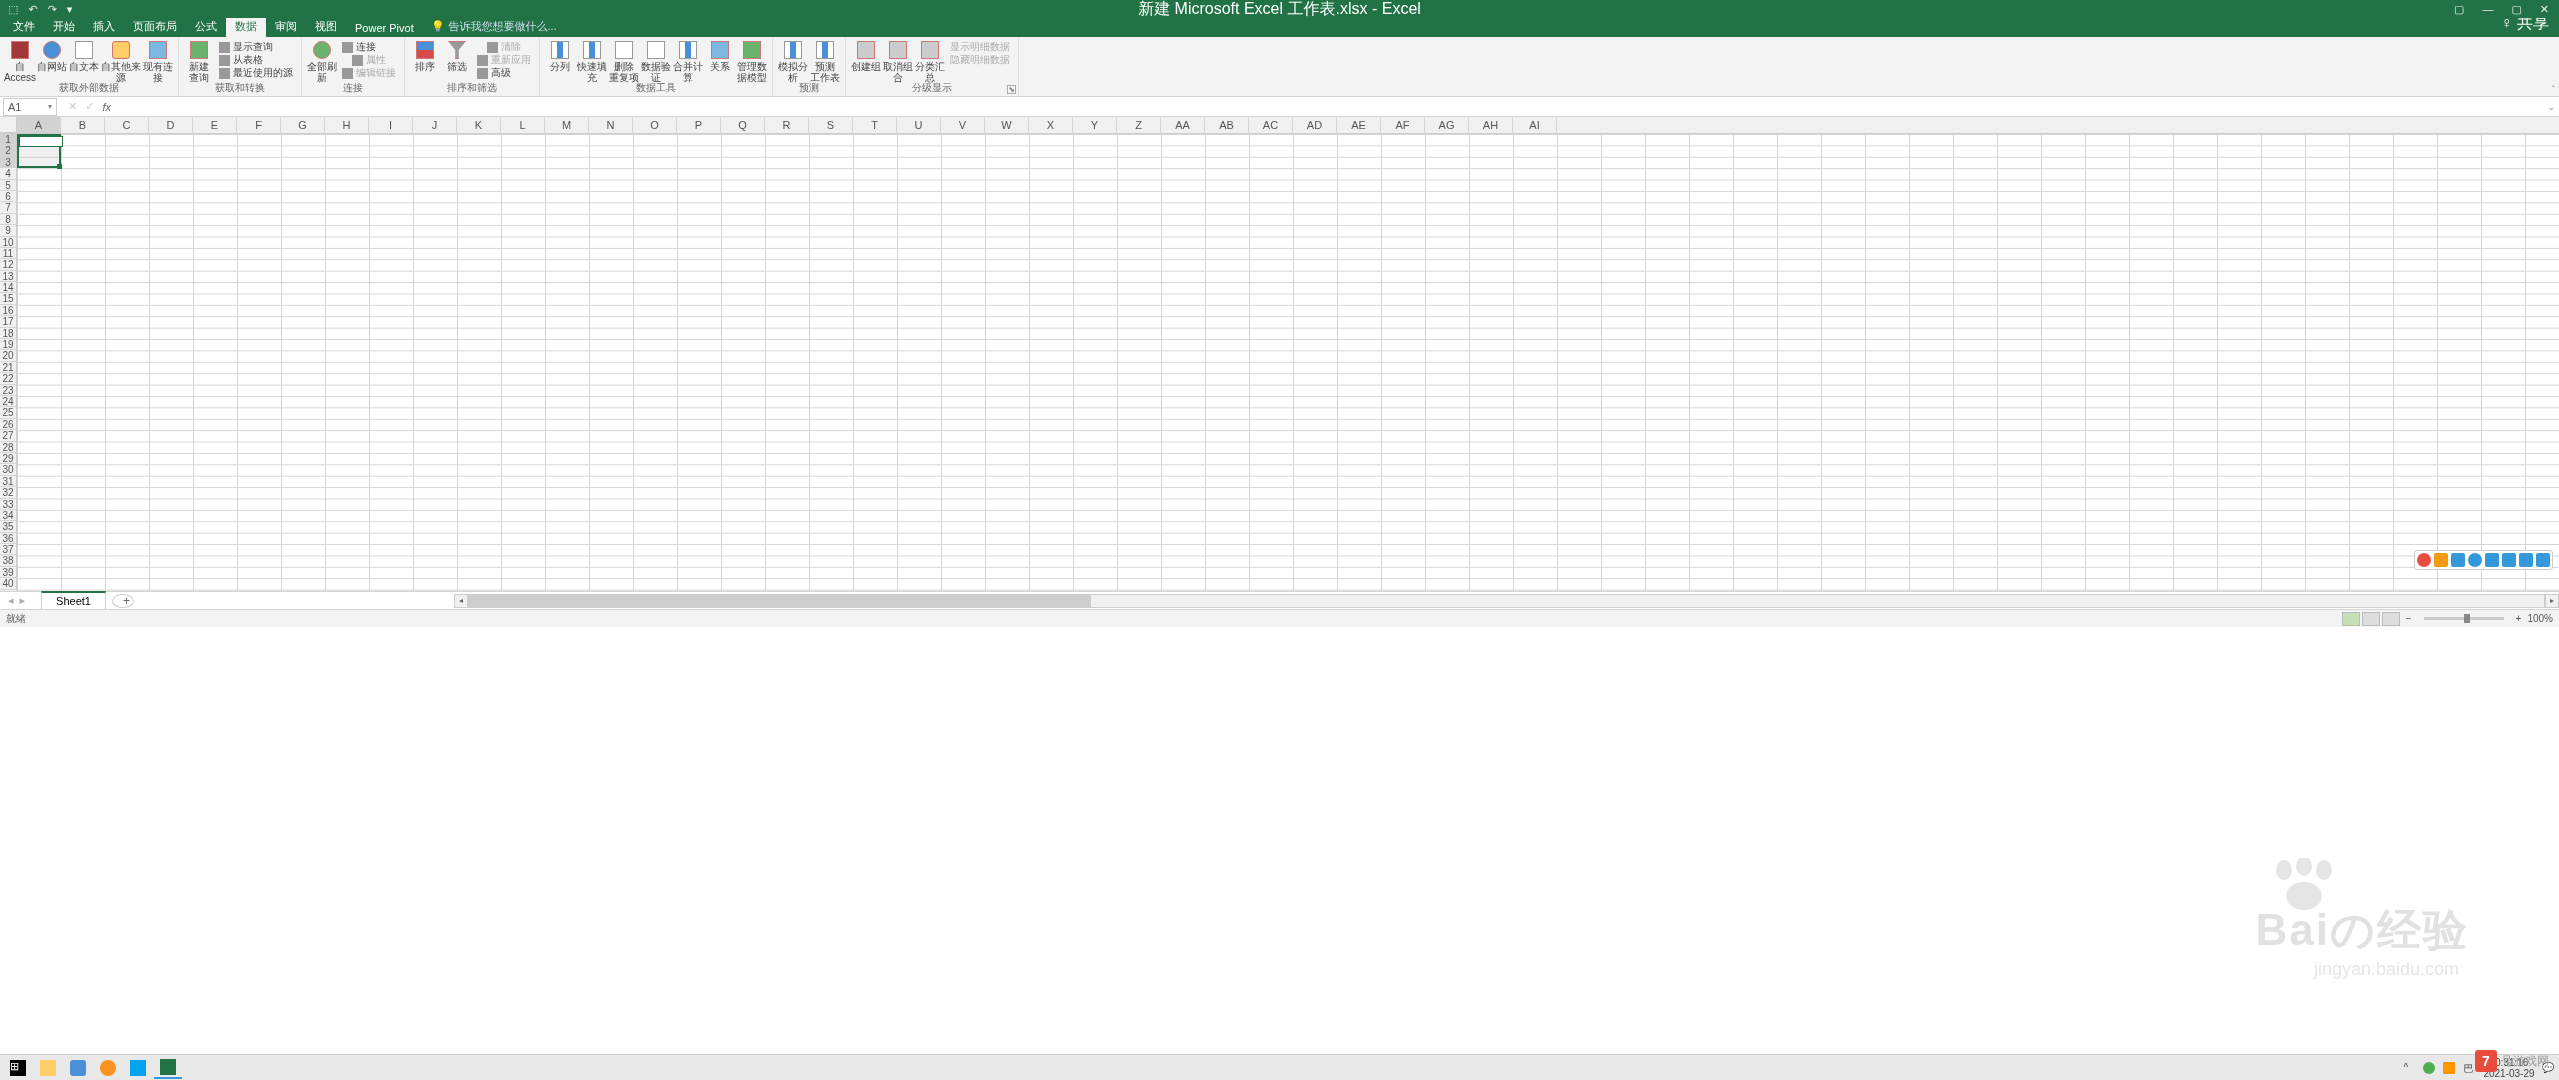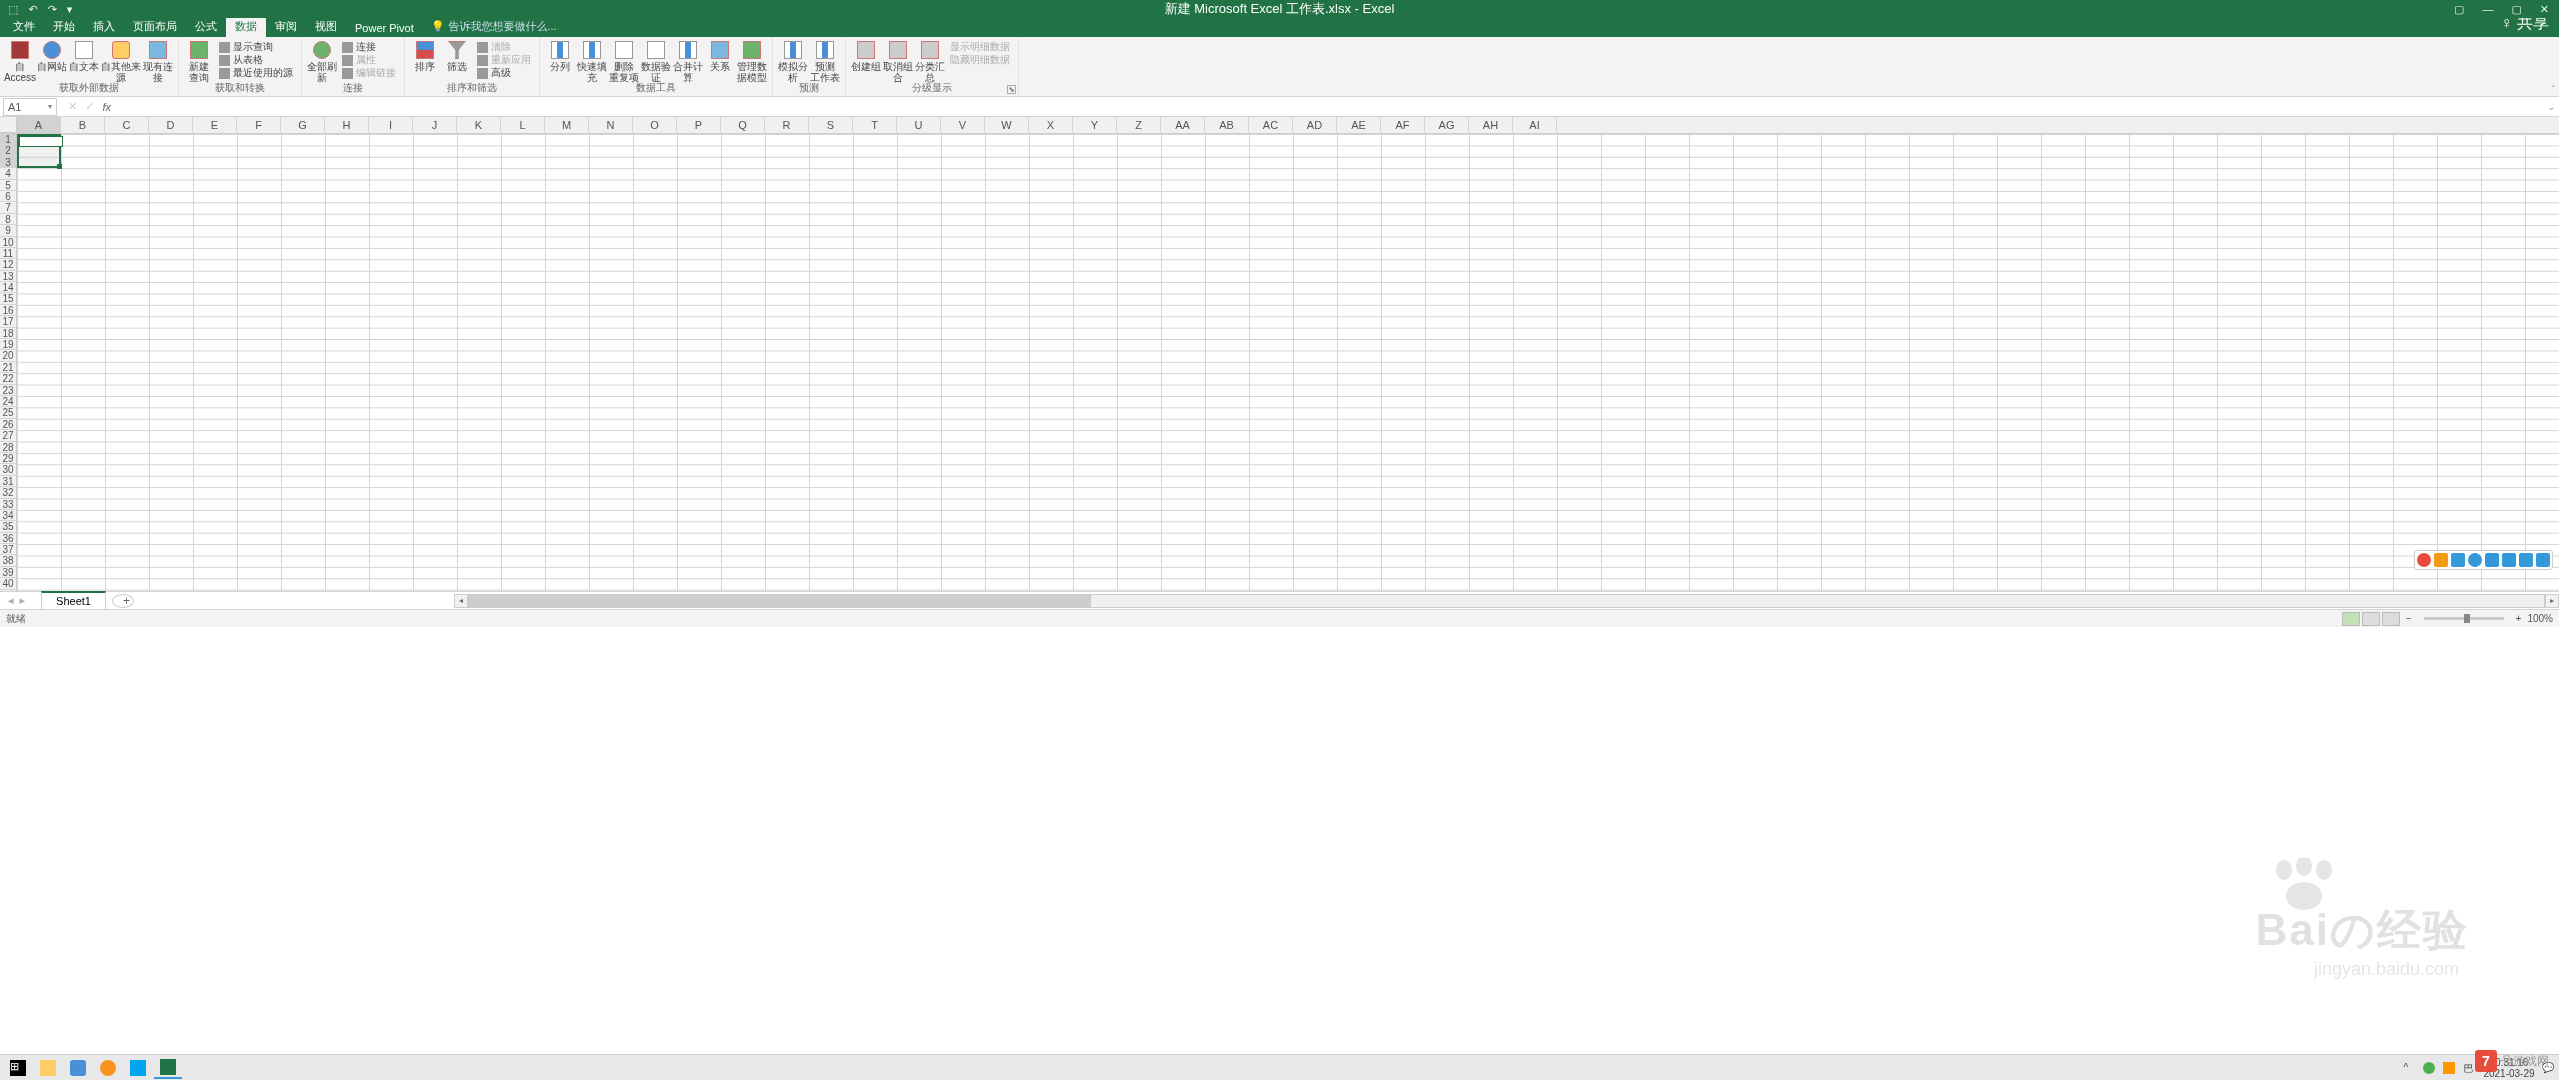--- a/index.html
+++ b/index.html
@@ -2,21 +2,21 @@
 <html><head>
 <meta charset="utf-8">
 <style>
 * { margin: 0; padding: 0; box-sizing: border-box; font-family: "Microsoft YaHei", "Segoe UI", sans-serif; }
 body { background: #fff; overflow: hidden; width: 2559px; height: 1080px; font-size: 11px; }
 
 
 .titlebar { background: #217346; height: 18px; display: flex; align-items: center; color: #fff; position: relative; }
 .qat { display: flex; align-items: center; padding-left: 8px; gap: 10px; }
 .qat-btn { color: #fff; opacity: 0.9; font-size: 11px; }
-.title-text { position: absolute; left: 50%; transform: translateX(-50%); color: #fff; font-size: 13px; }
+.title-text { position: absolute; left: 50%; transform: translateX(-50%); color: #fff; font-size: 16px; }
 .win-controls { margin-left: auto; display: flex; gap: 18px; padding-right: 10px; font-size: 11px; }
 .win-btn { color: #fff; opacity: 0.9; }
 
 
 .tabbar { background: #217346; height: 19px; display: flex; align-items: flex-end; padding-left: 4px; }
 .tab { padding: 3px 9px; color: #fff; font-size: 11px; cursor: pointer; }
 .tab.active { background: #f3f3f3; color: #217346; }
 .tellme { color: #cde; padding: 3px 9px; font-size: 11px; display: flex; align-items: center; gap: 3px; }
 .share { margin-left: auto; color: #fff; padding: 3px 10px; font-size: 16px; }
 
@@ -35,21 +35,21 @@
 .big-icon.link { background: #7ab8e0; }
 .big-icon.refresh { background: #6bb26b; border-radius: 50%; }
 .big-icon.sort { background: linear-gradient(#4a90d9 50%, #d94a4a 50%); }
 .big-icon.filter { background: #999; clip-path: polygon(0 0, 100% 0, 60% 50%, 60% 100%, 40% 100%, 40% 50%); }
 .big-icon.col { background: linear-gradient(90deg,#fff 30%,#4a90d9 30%,#4a90d9 70%,#fff 70%); border: 1px solid #999; }
 .big-icon.del { background: #fff; border: 1px solid #999; position: relative; }
 .big-icon.cube { background: #6bb26b; }
 .big-icon.group { background: #ccc; }
 .small-list { display: flex; flex-direction: column; font-size: 10px; color: #444; gap: 1px; padding: 2px 4px; justify-content: center; }
 .small-item { white-space: nowrap; display: flex; align-items: center; gap: 3px; line-height: 1.2; }
-.small-item.disabled { color: #aaa; }
+.small-item.disabled { color: #aaa; justify-content: center; }
 .small-icon { width: 11px; height: 11px; background: #999; display: inline-block; }
 .collapse-btn { position: absolute; right: 2px; bottom: 2px; font-size: 9px; color: #888; }
 .launcher { position: absolute; right: 2px; bottom: 2px; font-size: 8px; color: #888; border: 1px solid #aaa; width: 9px; height: 9px; line-height: 7px; text-align: center; }
 
 
 .formulabar { height: 20px; background: #fff; border-bottom: 1px solid #d4d4d4; display: flex; align-items: center; }
 .namebox { width: 54px; height: 18px; border: 1px solid #ccc; margin: 1px 3px; padding: 0 4px; font-size: 11px; color: #555; display: flex; align-items: center; justify-content: space-between; }
 .namebox-arrow { font-size: 8px; color: #888; }
 .fb-btns { display: flex; gap: 8px; padding: 0 8px; color: #aaa; font-size: 11px; align-items: center; }
 .fb-fx { color: #666; font-style: italic; font-size: 11px; }

